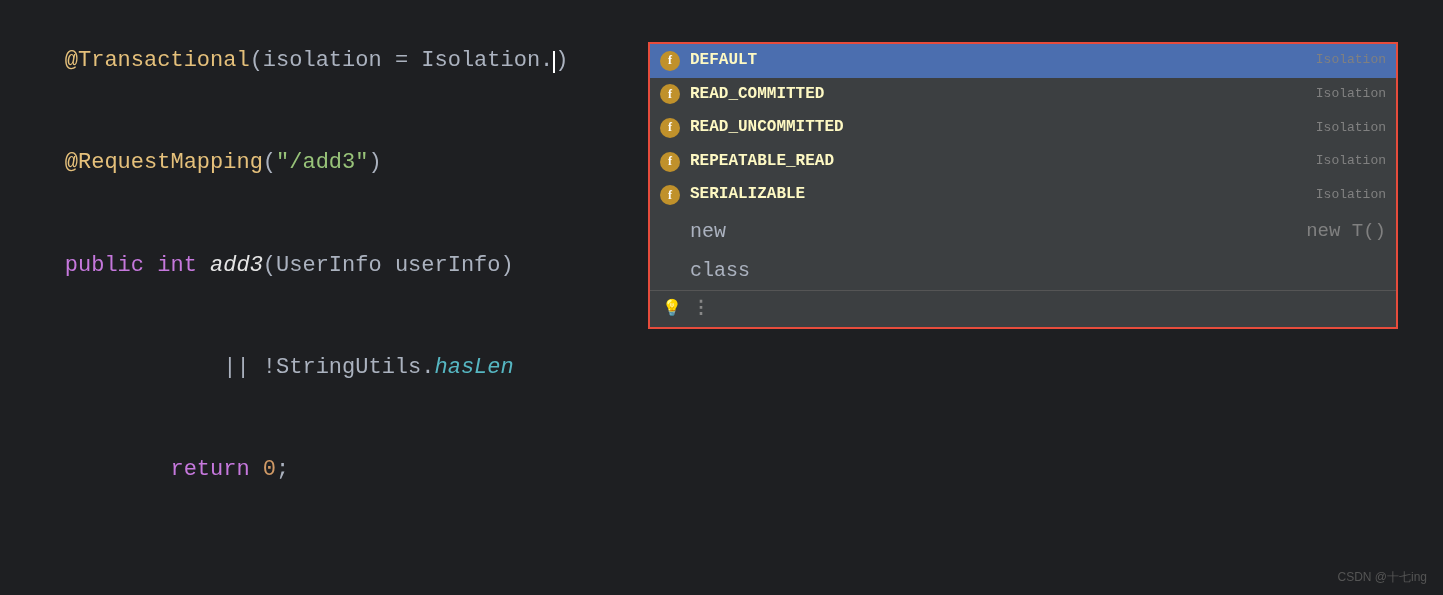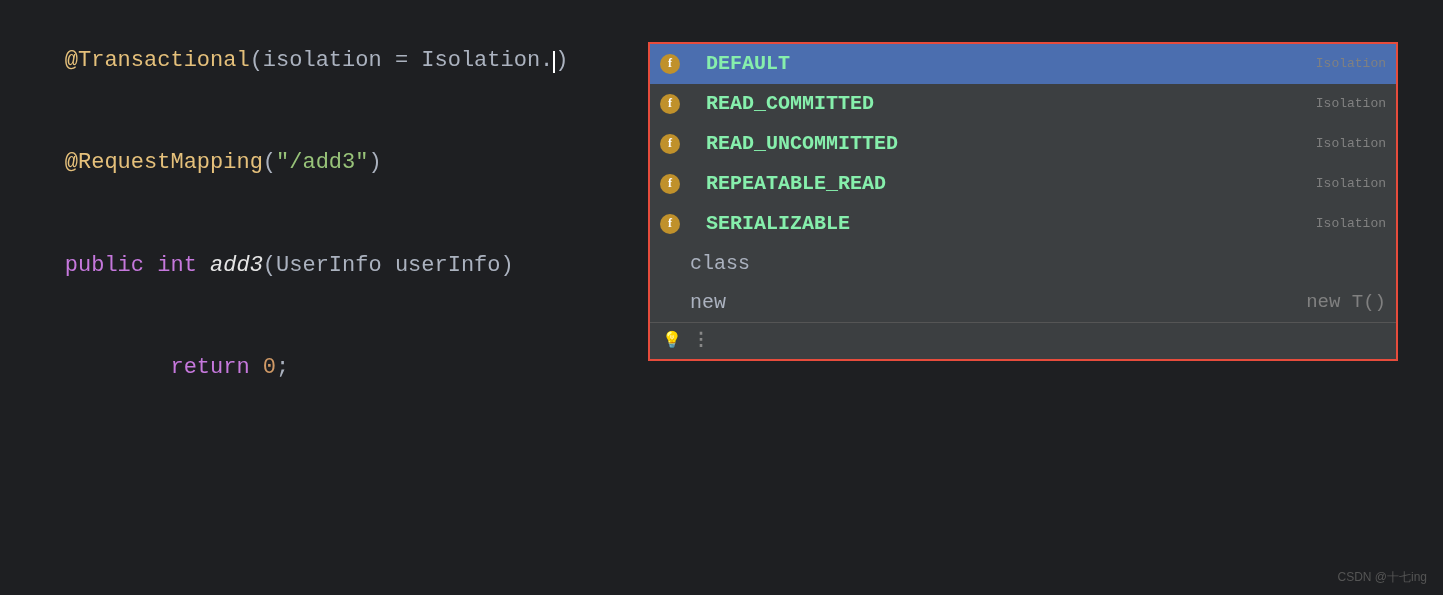--- a/index.html
+++ b/index.html
@@ -72,24 +72,23 @@
       color: #ffffff;
       font-size: 12px;
       font-weight: bold;
       font-family: serif;
       margin-right: 10px;
       flex-shrink: 0;
     }
 
     .dropdown-item .item-name {
       flex: 1;
-      color: #86efac;
+      color: #fef9c3;
       font-weight: bold;
-      font-size: 20px;
-      margin-left: 16px;
+      font-size: 16px;
     }
 
     .dropdown-item .item-type {
       color: #808080;
       font-size: 13px;
     }
 
     .dropdown-item-plain {
       display: flex;
       align-items: center;
@@ -178,20 +177,23 @@
 
   <span class="line">
     <span class="annotation">@RequestMapping</span><span class="plain">(</span><span class="string">"/add3"</span><span class="plain">)</span>
   </span>
 
   <span class="line">
     <span class="keyword">public</span><span class="plain"> </span><span class="keyword">int</span><span class="plain"> </span><span class="method">add3</span><span class="plain">(UserInfo userInfo)</span>
   </span>
 
 
+  <span class="line">
+    <span class="plain">            || !StringUtils.</span><span class="italic-method">hasLen</span>
+  </span>
 
   <span class="line">
     <span class="plain">        </span><span class="keyword">return</span><span class="plain"> </span><span class="number">0</span><span class="plain">;</span>
   </span>
 
 </div>
 
 <div class="autocomplete-dropdown">
 
   <div class="dropdown-item selected">
@@ -215,30 +217,30 @@
   <div class="dropdown-item">
     <span class="icon-f">f</span>
     <span class="item-name">REPEATABLE_READ</span>
     <span class="item-type">Isolation</span>
   </div>
 
   <div class="dropdown-item">
     <span class="icon-f">f</span>
     <span class="item-name">SERIALIZABLE</span>
     <span class="item-type">Isolation</span>
+  </div>
+
+  <div class="dropdown-item-plain">
+    <span class="plain-name">new</span>
+    <span class="plain-type">new T()</span>
   </div>
 
   <div class="dropdown-item-plain">
     <span class="plain-name">class</span>
     <span class="plain-type"></span>
-  </div>
-
-  <div class="dropdown-item-plain">
-    <span class="plain-name">new</span>
-    <span class="plain-type">new T()</span>
   </div>
 
   <div class="dropdown-footer">
     <div class="footer-icons">
       <span class="bulb-icon">💡</span>
       <span class="more-icon">⋮</span>
     </div>
   </div>
 </div>
 

